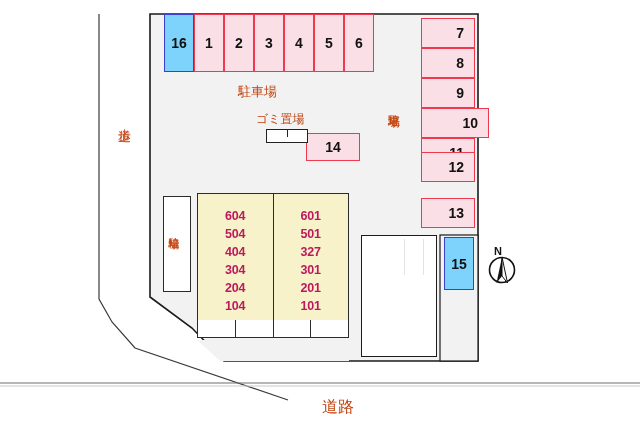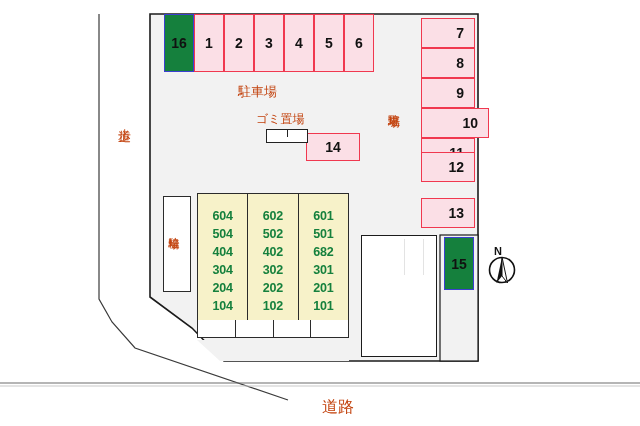--- a/index.html
+++ b/index.html
@@ -41,21 +41,21 @@
     font-family: "Liberation Sans", "DejaVu Sans", sans-serif;
     font-weight: bold;
     font-size: 14px;
     color: #111111;
   }
   .stall-pink {
     background: #fbdfe6;
     border: 1.5px solid #f0384f;
   }
   .stall-blue {
-    background: #15803d;
+    background: #7dd3fc;
     border: 1.5px solid #3b3fd0;
   }
   .stall-num {
     pointer-events: none;
   }
   
   .toprow .stall { border-left-width: 1.5px; border-right-width: 1.5px; }
 
   
   .rightcol .stall { justify-content: flex-end; padding-right: 10px; }
@@ -79,21 +79,21 @@
     display: flex;
     flex-direction: column;
     justify-content: flex-start;
     padding-top: 13px;
   }
   .unit-col:last-child { border-right: none; }
   .unit {
     font-family: "Liberation Sans", "DejaVu Sans", sans-serif;
     font-size: 12.5px;
     font-weight: bold;
-    color: #15803d;
+    color: #be185d;
     text-align: center;
     height: 18px;
     line-height: 18px;
     letter-spacing: -0.2px;
   }
   #corridor {
     position: absolute;
     left: 197px;
     top: 320px;
     width: 152px;
@@ -262,31 +262,23 @@
   <div id="building">
     <div class="unit-col">
       <div class="unit">604</div>
       <div class="unit">504</div>
       <div class="unit">404</div>
       <div class="unit">304</div>
       <div class="unit">204</div>
       <div class="unit">104</div>
     </div>
     <div class="unit-col">
-      <div class="unit">602</div>
-      <div class="unit">502</div>
-      <div class="unit">402</div>
-      <div class="unit">302</div>
-      <div class="unit">202</div>
-      <div class="unit">102</div>
-    </div>
-    <div class="unit-col">
       <div class="unit">601</div>
       <div class="unit">501</div>
-      <div class="unit">682</div>
+      <div class="unit">327</div>
       <div class="unit">301</div>
       <div class="unit">201</div>
       <div class="unit">101</div>
     </div>
   </div>
 
   <div id="corridor">
     <div class="cseg"></div>
     <div class="cseg"></div>
     <div class="cseg"></div>

